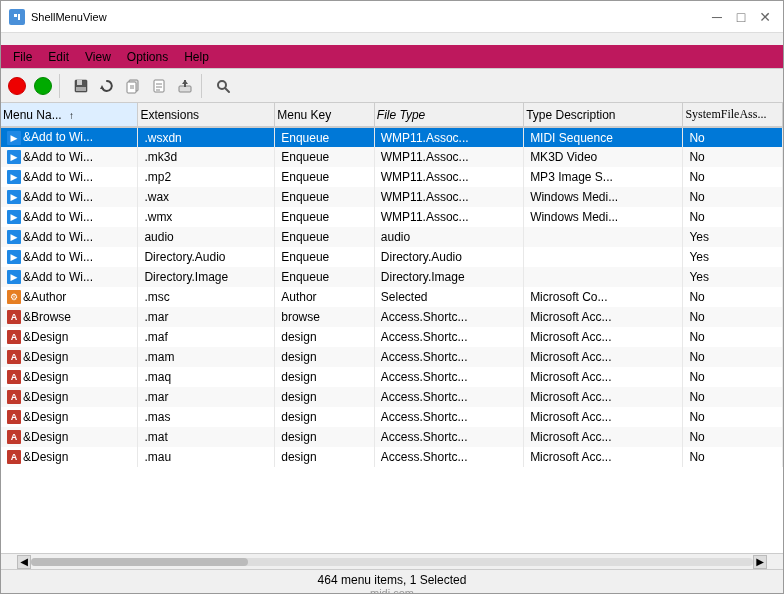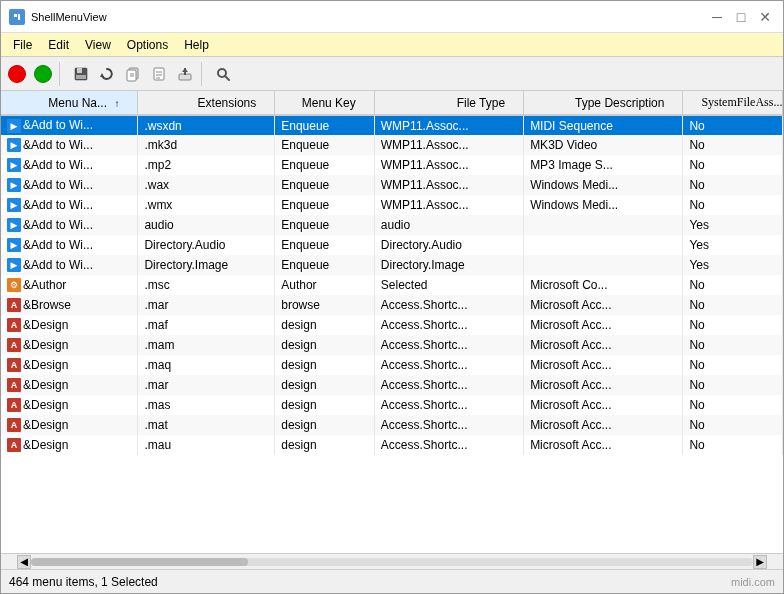--- a/index.html
+++ b/index.html
@@ -60,27 +60,28 @@
       align-items: center;
       justify-content: center;
       font-size: 14px;
       cursor: pointer;
       color: #666;
       background: none;
       border: none;
       padding: 0;
     }
     .menu-bar {
-      background: #fef9c3;
+      background: #be185d;
       display: flex;
       gap: 0;
       padding: 2px 4px;
       border-bottom: 1px solid #ccc;
       height: 24px;
       align-items: center;
+      margin-top: 12px;
     }
     .menu-item {
       padding: 2px 8px;
       cursor: pointer;
       font-size: 12px;
       color: #000;
     }
     .toolbar {
       background: #f0f0f0;
       padding: 3px 4px;
@@ -136,22 +137,22 @@
       width: 100%;
       border-collapse: collapse;
       table-layout: fixed;
       font-size: 12px;
     }
     thead tr {
       background: #f5f5f5;
       border-bottom: 2px solid #ccc;
     }
     th {
-      text-align: right;
-      padding: 4px 18px;
+      text-align: left;
+      padding: 4px 2px;
       border-right: 1px solid #ccc;
       font-weight: normal;
       font-size: 12px;
       color: #000;
       white-space: nowrap;
       overflow: hidden;
       cursor: pointer;
       user-select: none;
       position: sticky;
       top: 0;
@@ -170,21 +171,21 @@
     }
     tr.row-selected td {
       background: #0078d7;
       color: #fff;
     }
     tr.row-normal:nth-child(odd) td { background: #fff; }
     tr.row-normal:nth-child(even) td { background: #f8f8f8; }
     .col-menuname { width: 110px; }
     .col-ext { width: 110px; margin-left: 8px; }
     .col-menukey { width: 80px; }
-    .col-filetype { width: 120px; }
+    .col-filetype { width: 120px; font-style: italic; }
     .col-typedesc { width: 128px; }
     .col-sysfile { width: 80px; font-family: Liberation Serif, serif; }
     .row-icon {
       display: inline-block;
       width: 14px;
       height: 14px;
       margin-right: 2px;
       vertical-align: middle;
       border-radius: 1px;
       font-size: 10px;
@@ -197,20 +198,21 @@
     .status-bar {
       background: #f0f0f0;
       border-top: 1px solid #ccc;
       padding: 3px 8px;
       font-size: 12px;
       color: #000;
       display: flex;
       align-items: center;
       justify-content: space-between;
       height: 24px;
+      flex-direction: column;
     }
     .scrollbar-h {
       height: 16px;
       background: #f0f0f0;
       border-top: 1px solid #ccc;
       display: flex;
       align-items: center;
       padding: 0 16px;
     }
     .scrollbar-h-track {

